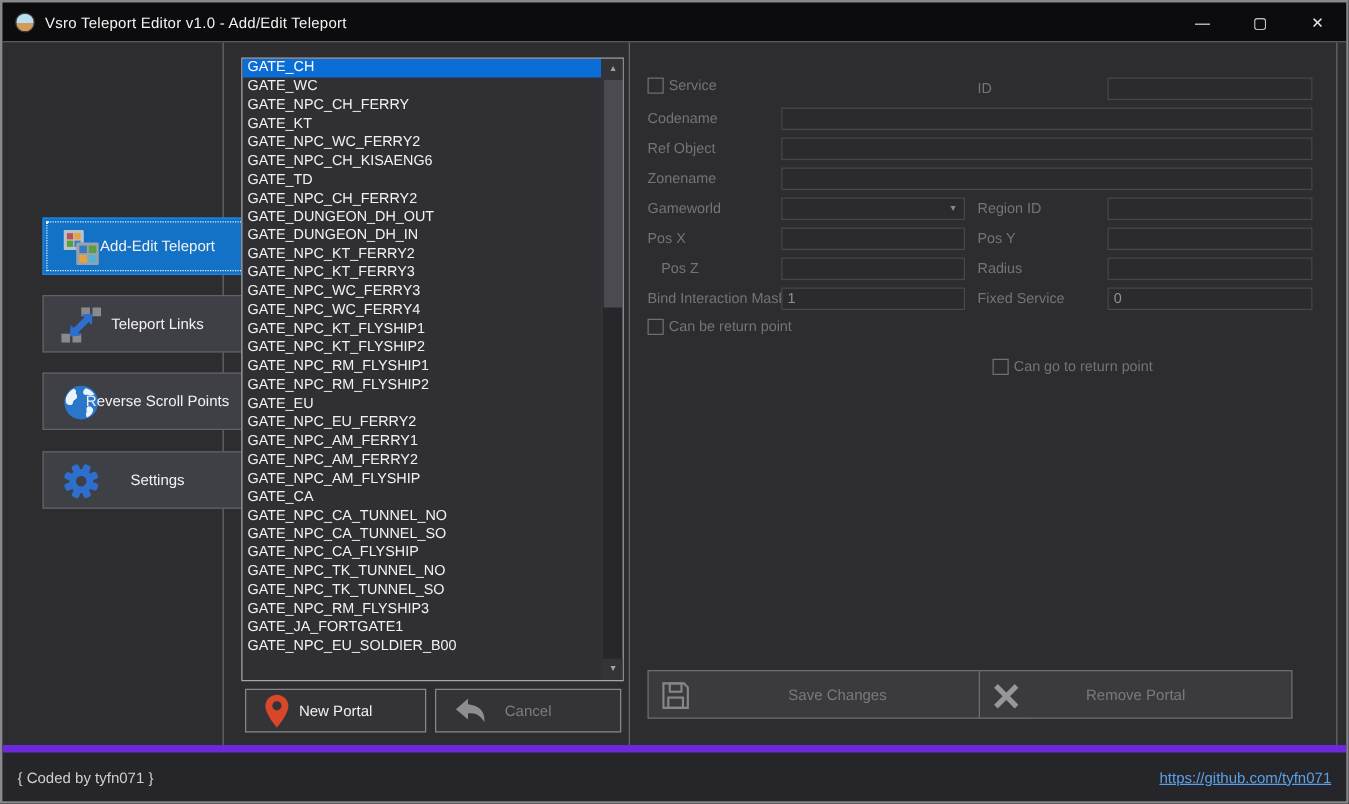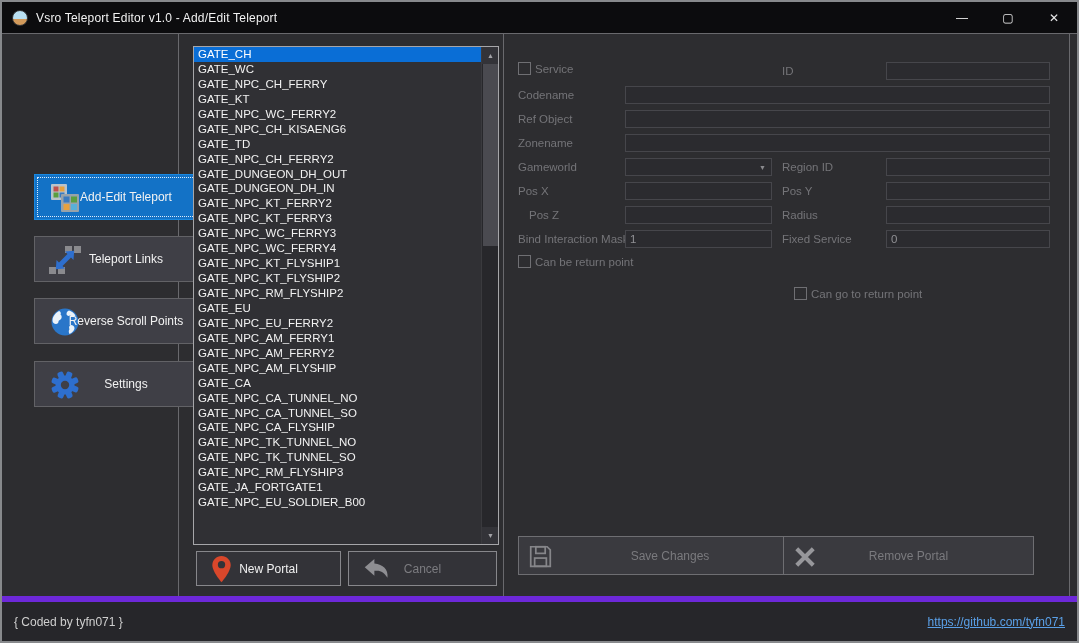--- a/index.html
+++ b/index.html
@@ -195,20 +195,21 @@
           <div class="gate-row">GATE_TD</div>
           <div class="gate-row">GATE_NPC_CH_FERRY2</div>
           <div class="gate-row">GATE_DUNGEON_DH_OUT</div>
           <div class="gate-row">GATE_DUNGEON_DH_IN</div>
           <div class="gate-row">GATE_NPC_KT_FERRY2</div>
           <div class="gate-row">GATE_NPC_KT_FERRY3</div>
           <div class="gate-row">GATE_NPC_WC_FERRY3</div>
           <div class="gate-row">GATE_NPC_WC_FERRY4</div>
           <div class="gate-row">GATE_NPC_KT_FLYSHIP1</div>
           <div class="gate-row">GATE_NPC_KT_FLYSHIP2</div>
+          <div class="gate-row">GATE_NPC_RM_FLYSHIP1</div>
           <div class="gate-row">GATE_NPC_RM_FLYSHIP2</div>
           <div class="gate-row">GATE_EU</div>
           <div class="gate-row">GATE_NPC_EU_FERRY2</div>
           <div class="gate-row">GATE_NPC_AM_FERRY1</div>
           <div class="gate-row">GATE_NPC_AM_FERRY2</div>
           <div class="gate-row">GATE_NPC_AM_FLYSHIP</div>
           <div class="gate-row">GATE_CA</div>
           <div class="gate-row">GATE_NPC_CA_TUNNEL_NO</div>
           <div class="gate-row">GATE_NPC_CA_TUNNEL_SO</div>
           <div class="gate-row">GATE_NPC_CA_FLYSHIP</div>

